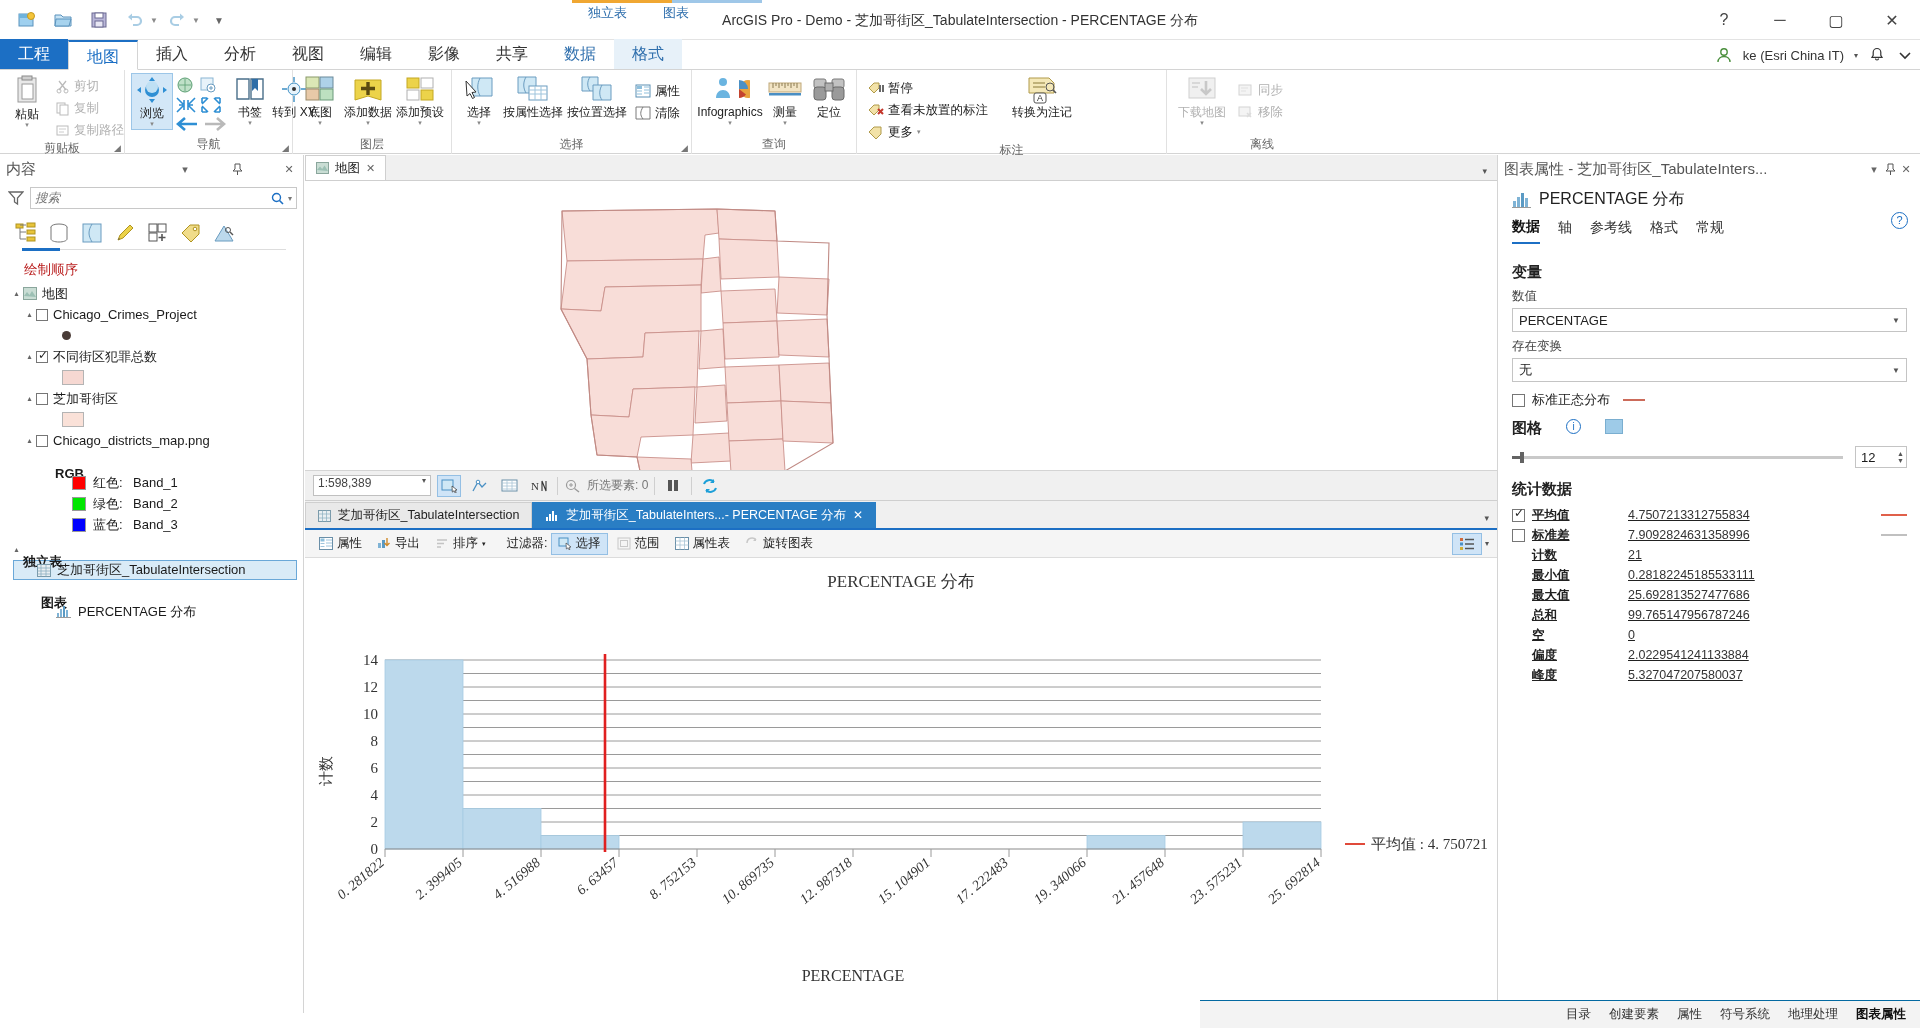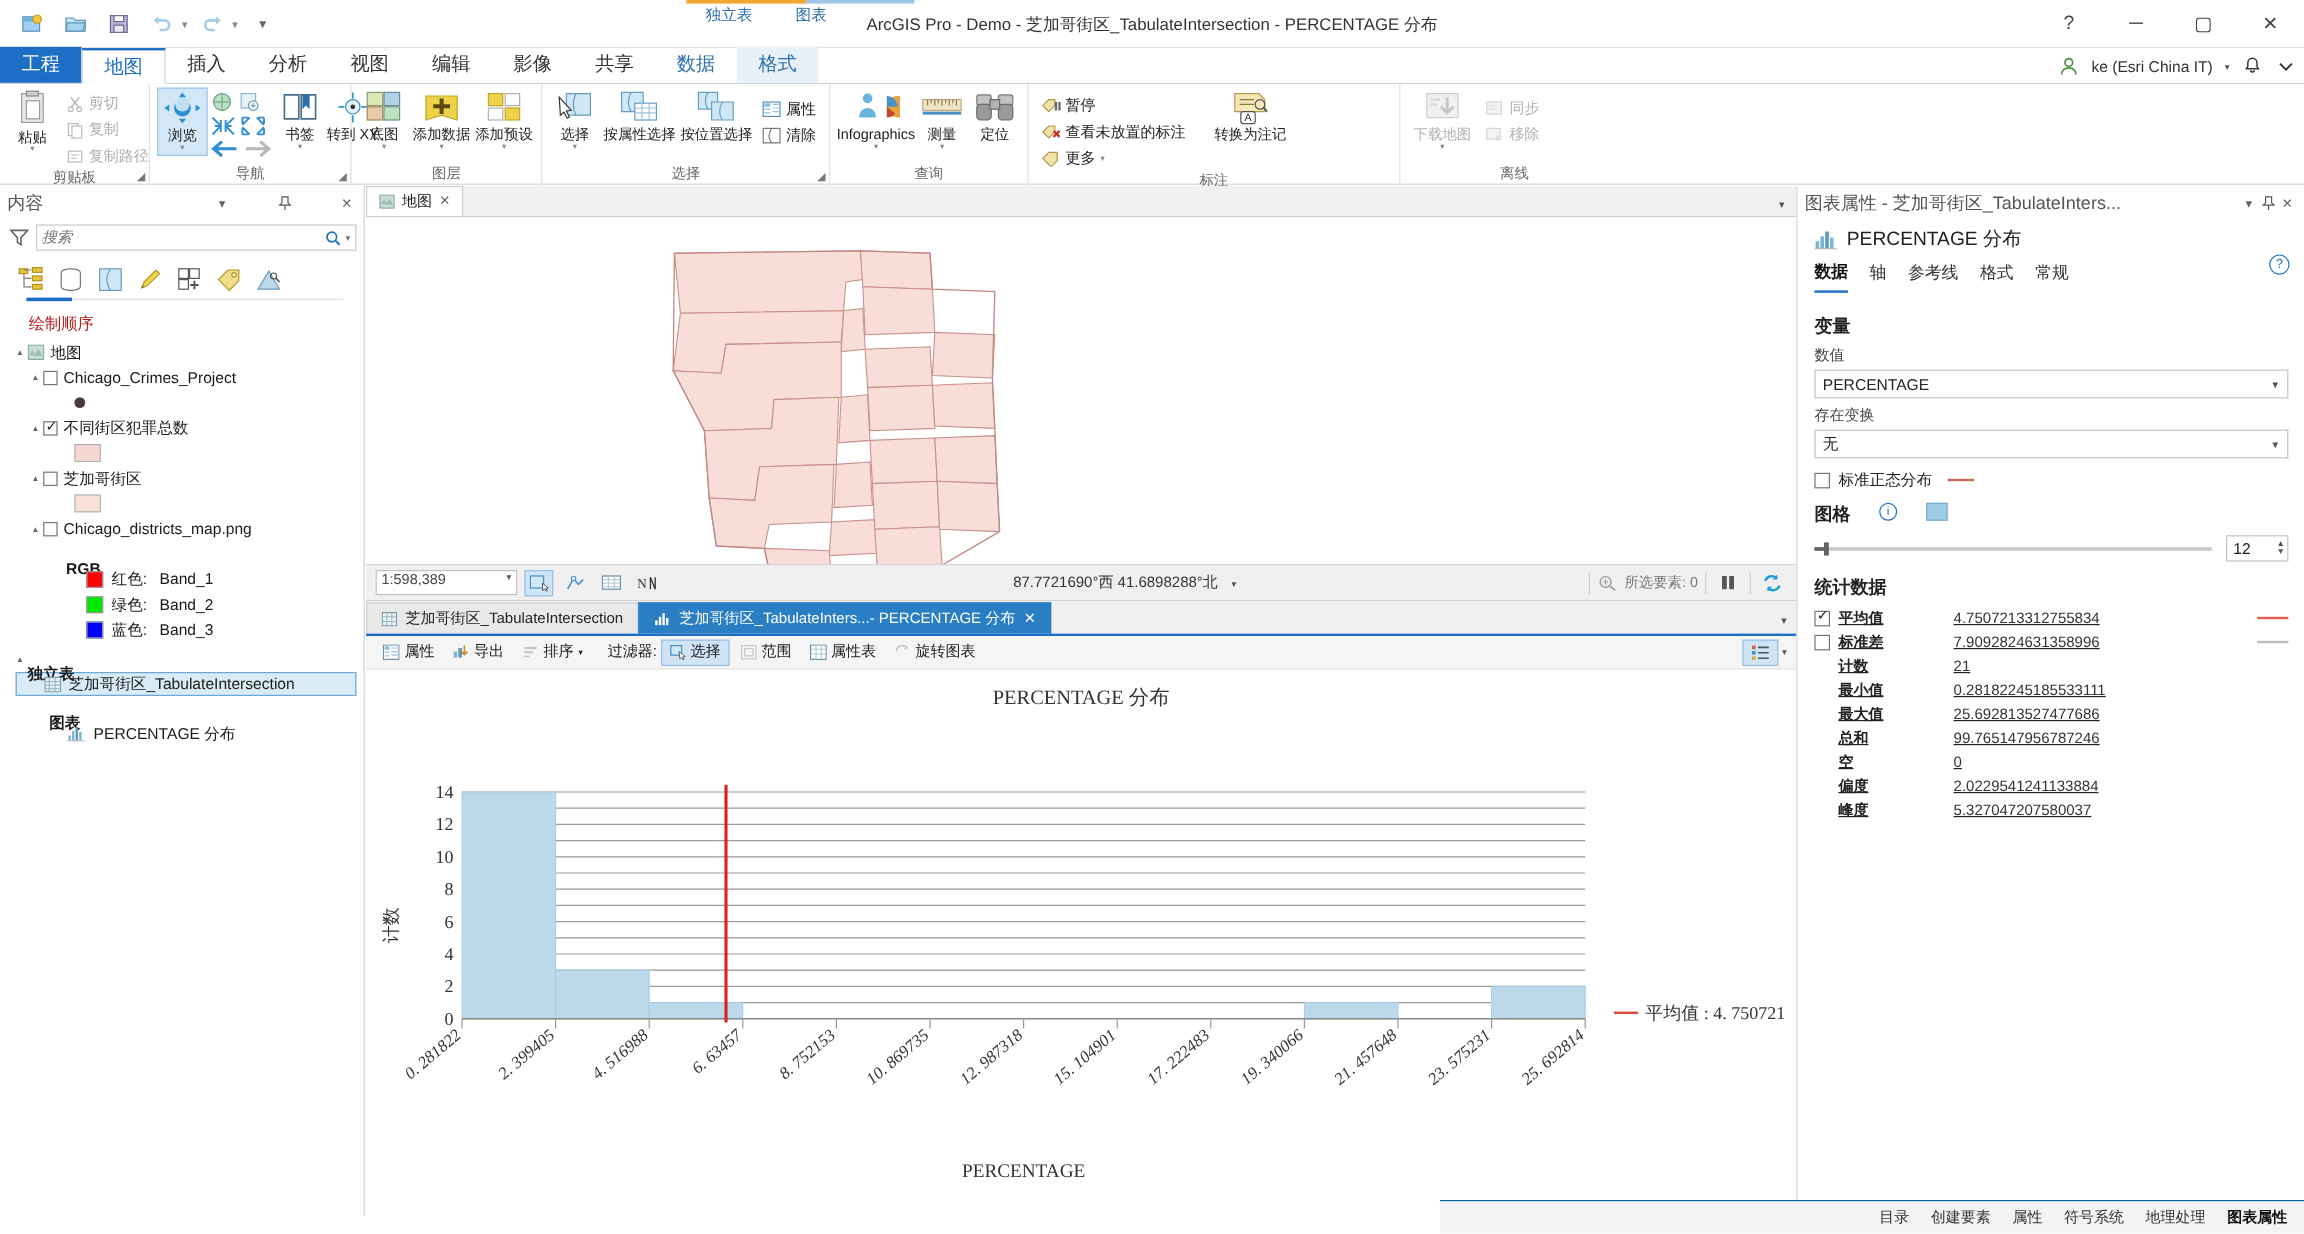--- a/index.html
+++ b/index.html
@@ -827,24 +827,20 @@
           <rect x="1" y="2" width="15" height="11" fill="#fff" stroke="#6a8fa8"></rect>
           <path d="M1 5h15M1 8h15M1 11h15M6 2v11M11 2v11" stroke="#a8c4d4" stroke-width="0.8"></path>
         </svg>
       </span>
     <span class="mtool">
         <svg width="20" height="15" viewBox="0 0 20 15">
           <text x="2" y="12" font-size="11" font-family="Liberation Serif" fill="#333">N</text>
           <path d="M13 13V3l4 10V3" stroke="#333" fill="none" stroke-width="1.1"></path>
         </svg>
       </span>
-    <span id="coords">
-      <span>87.7721690°西 41.6898288°北</span>
-      <span style="font-size:8px;color:#555;margin-left:8px">▾</span>
-    </span>
     <span style="border-left:1px solid #cfcfcf;height:18px"></span>
     <span>
         <svg width="17" height="15" viewBox="0 0 17 15">
           <circle cx="7" cy="7" r="4.5" fill="none" stroke="#9a9a9a" stroke-width="1.2"></circle>
           <path d="M5 7h4M7 5v4" stroke="#9a9a9a"></path>
           <path d="M10.5 10.5L15 14" stroke="#9a9a9a" stroke-width="1.4"></path>
         </svg>
       </span>
     <span style="color:#777">所选要素: 0</span>
     <span style="border-left:1px solid #cfcfcf;height:18px"></span>

